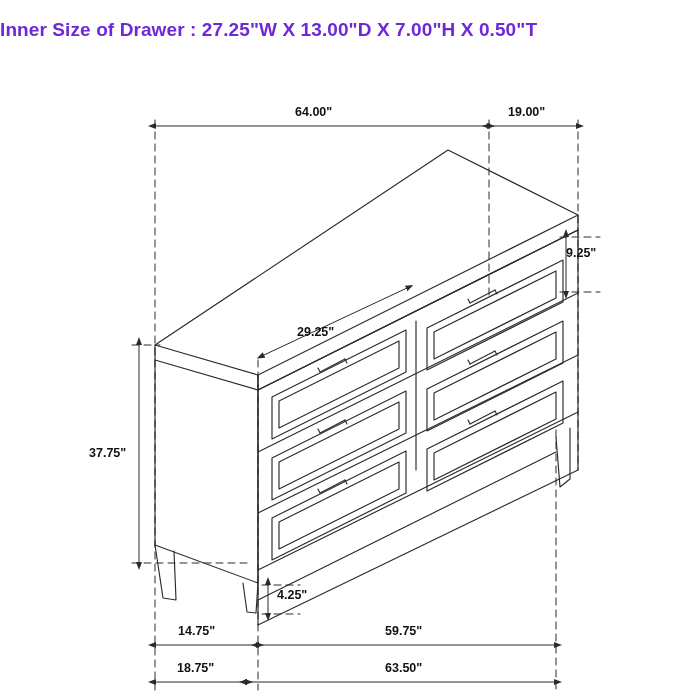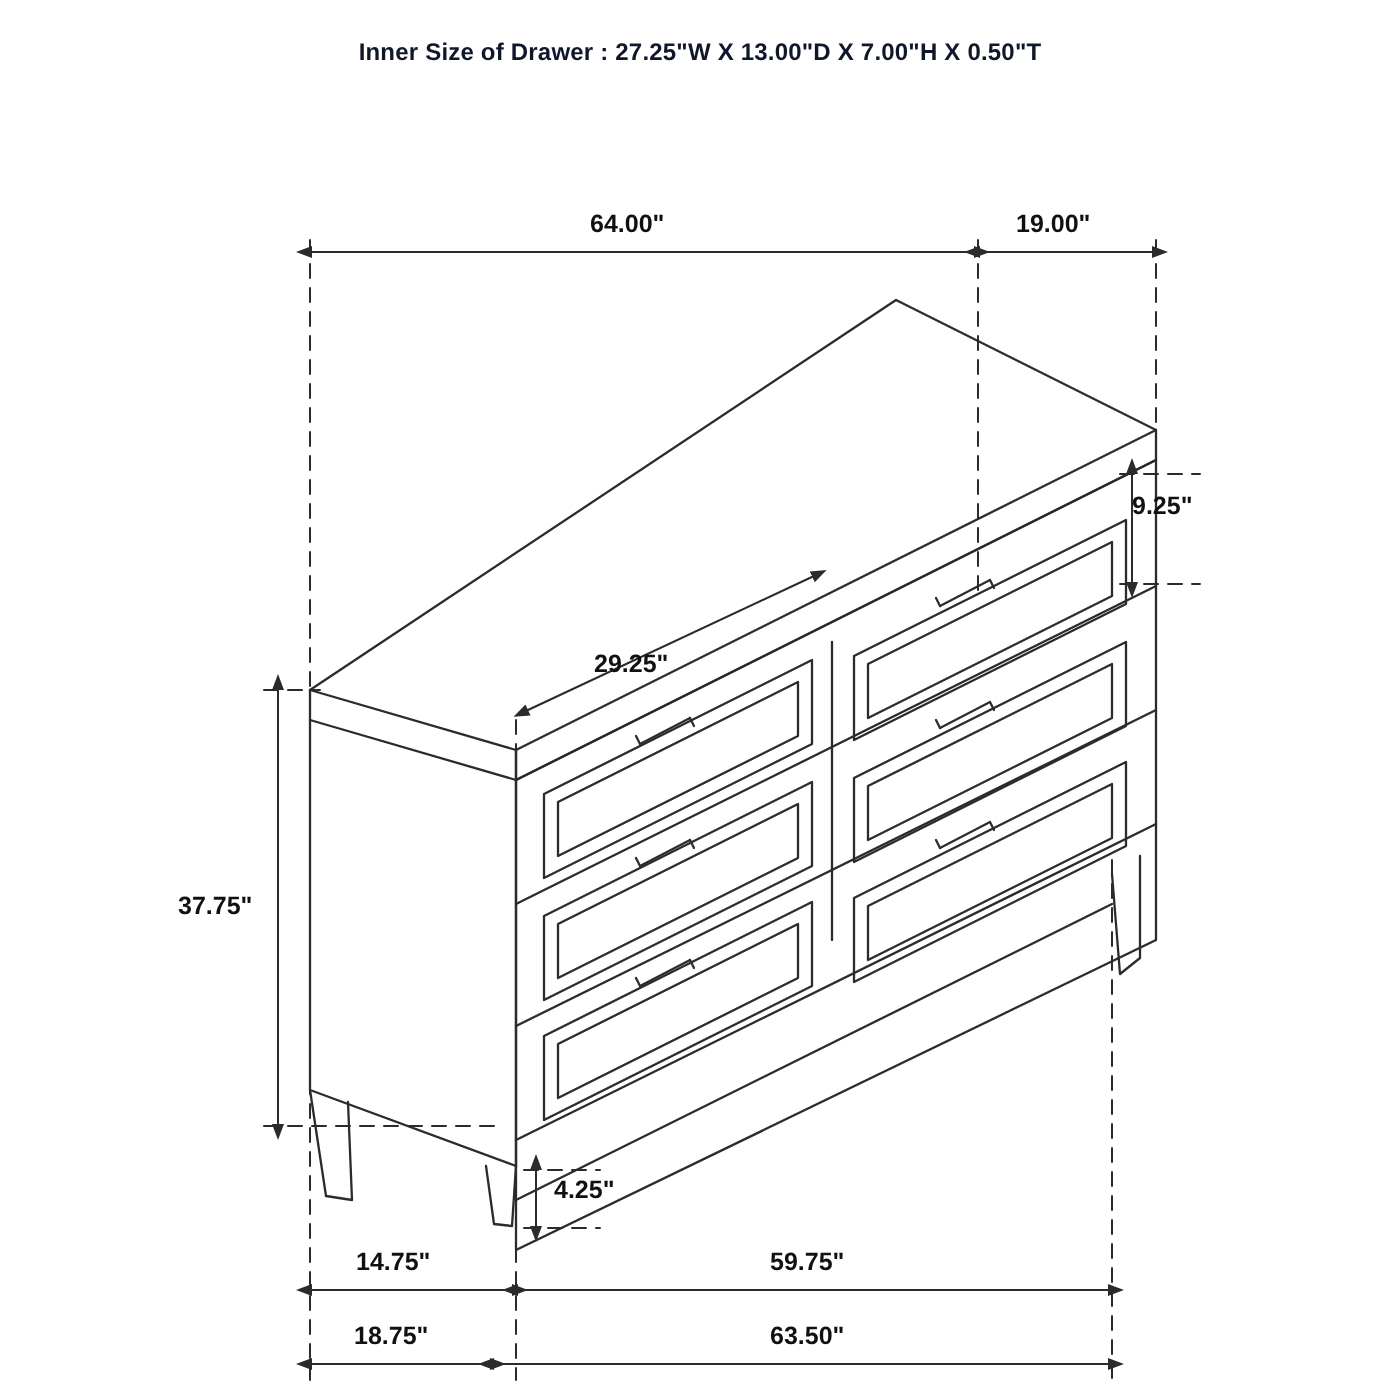--- a/index.html
+++ b/index.html
@@ -20,25 +20,24 @@
     left: 0;
     top: 0;
     width: 700px;
     height: 700px;
   }
   .title {
     position: absolute;
     left: 0;
     top: 19px;
     width: 700px;
-    text-align: center;
-    font-size: 12px;
+    font-size: 19px;
     font-weight: bold;
     letter-spacing: 0.1px;
-    color: #0f172a;
+    color: #6d28d9;
   }
   svg.diagram {
     position: absolute;
     left: 0;
     top: 0;
     width: 700px;
     height: 700px;
   }
   .dimtext {
     position: absolute;

